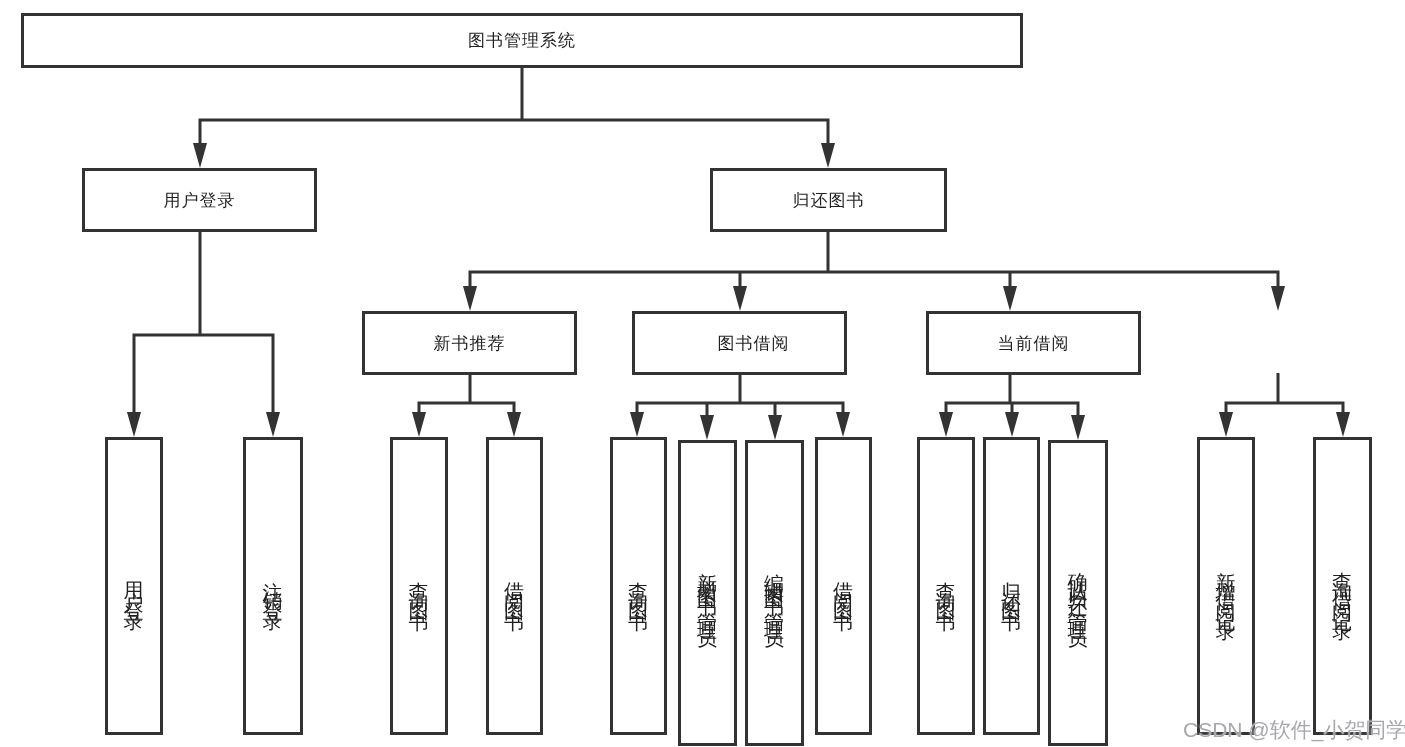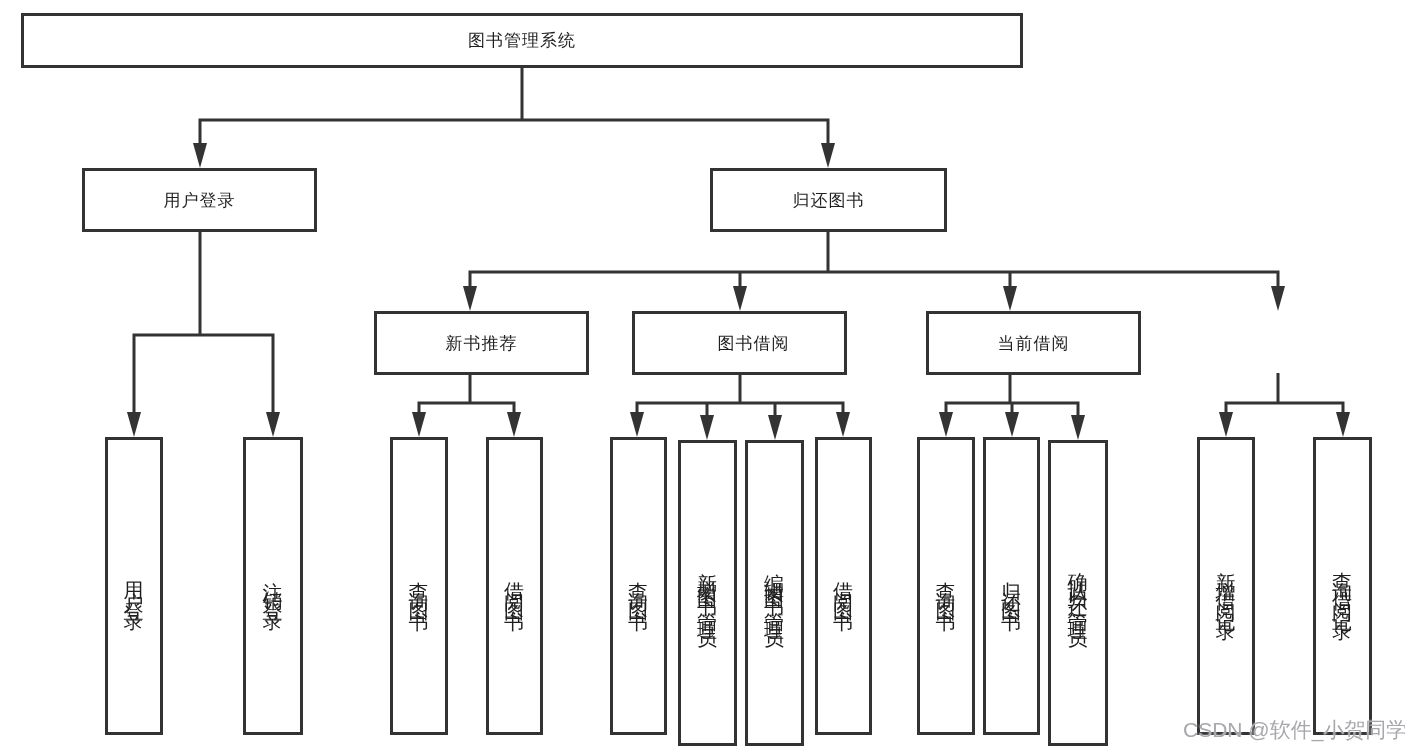--- a/index.html
+++ b/index.html
@@ -94,21 +94,21 @@
     <span>图书管理系统</span>
   </div>
 
   <div class="box h-box" style="left:82px; top:168px; width:235px; height:64px;">
     <span>用户登录</span>
   </div>
   <div class="box h-box" style="left:710px; top:168px; width:237px; height:64px;">
     <span>归还图书</span>
   </div>
 
-  <div class="box h-box" style="left:374px; top:311px; width:215px; height:64px;">
+  <div class="box h-box" style="left:362px; top:311px; width:215px; height:64px;">
     <span>新书推荐</span>
   </div>
   <div class="box h-box" style="left:632px; top:311px; width:215px; height:64px;padding-left:28px;">
     <span>图书借阅</span>
   </div>
   <div class="box h-box" style="left:902px; top:311px; width:215px; height:64px;margin-left:24px;">
     <span>当前借阅</span>
   </div>
 
   <div class="box v-box" style="left:105px; top:437px; width:58px; height:298px;">

